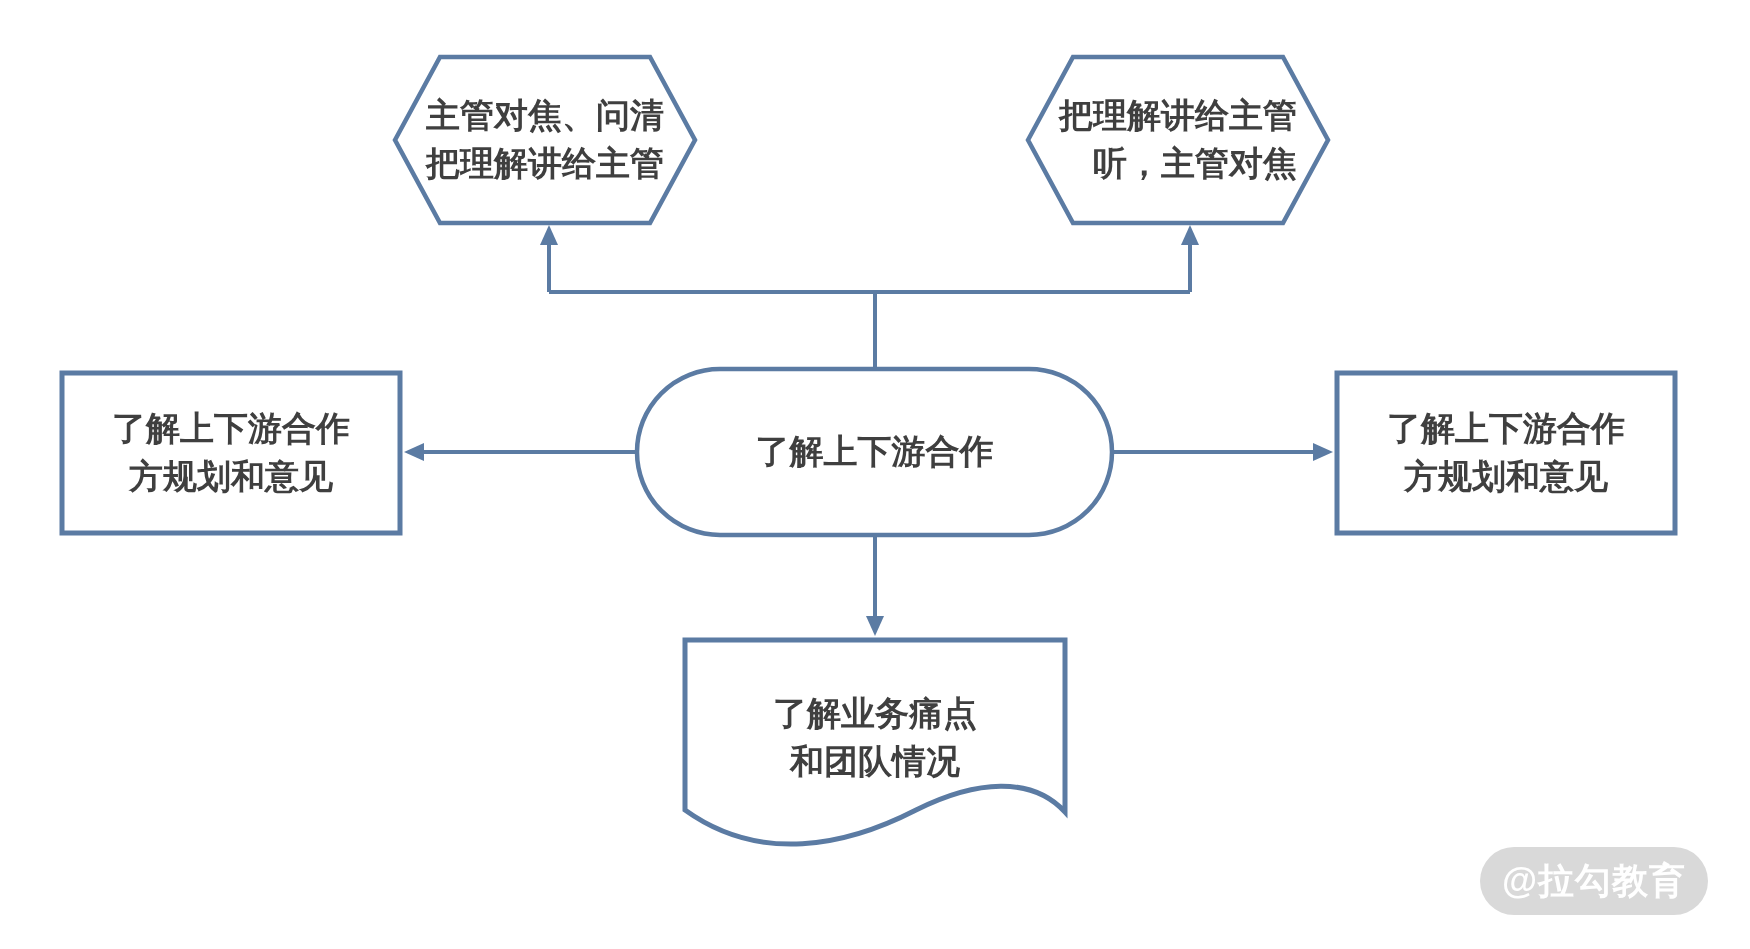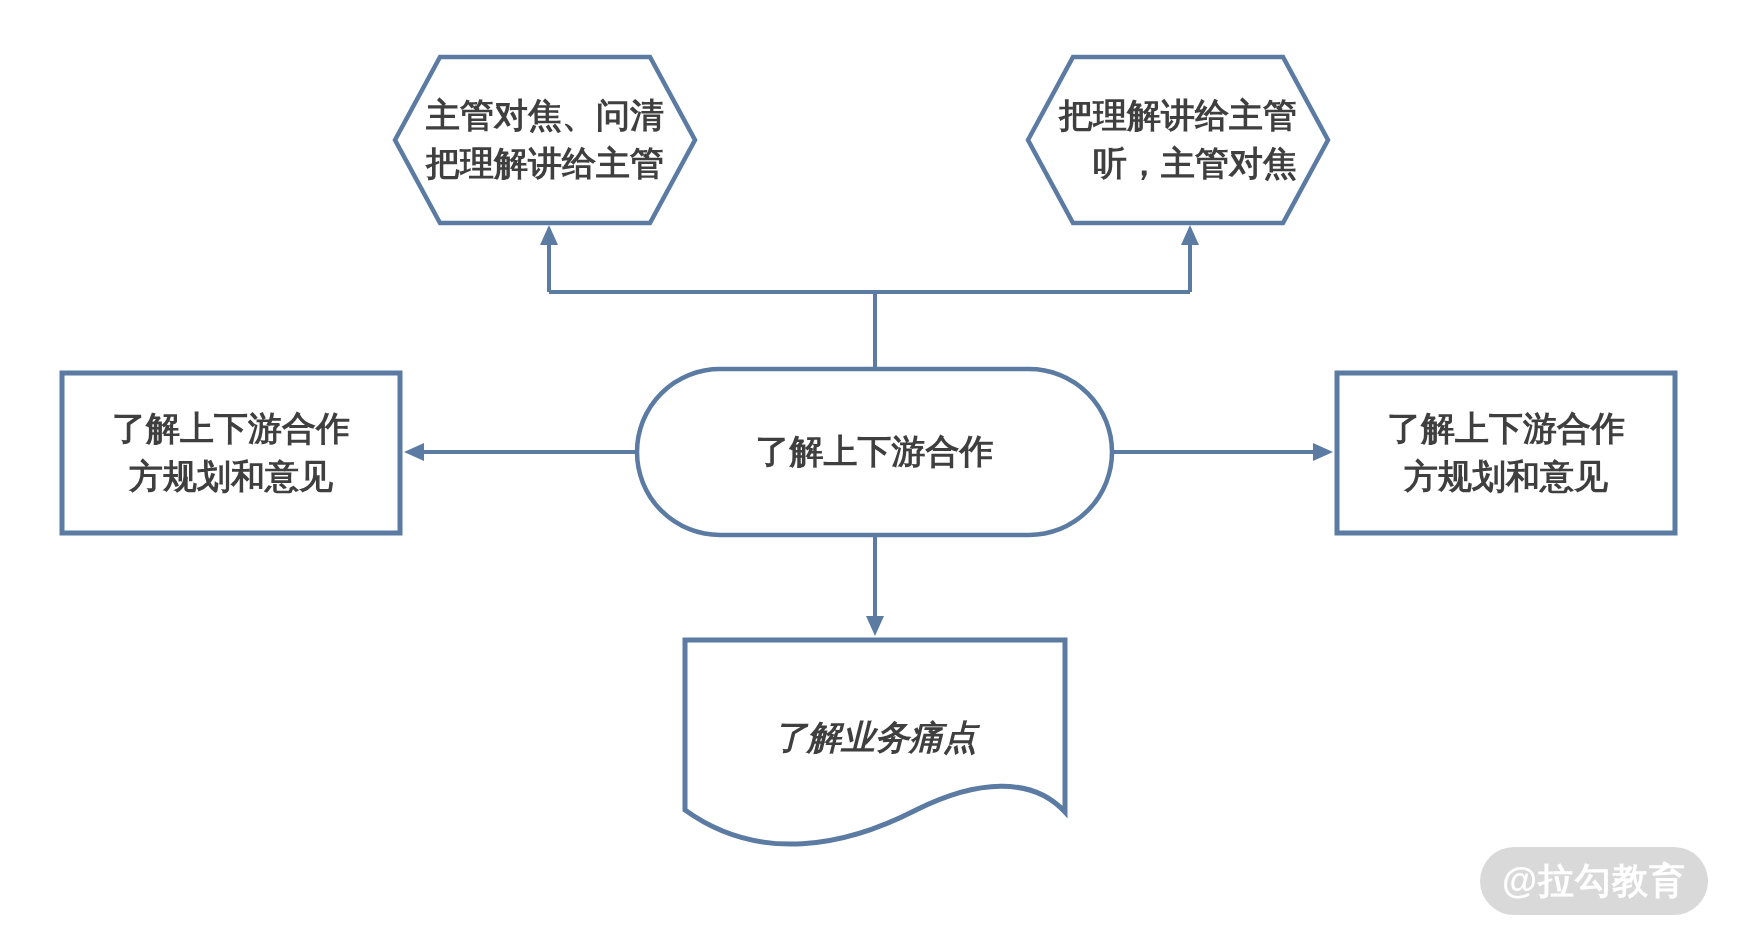--- a/index.html
+++ b/index.html
@@ -93,21 +93,22 @@
   <div class="node-label" style="left:62px;top:373px;width:338px;height:160px;">
     <span>了解上下游合作</span>
     <span>方规划和意见</span>
   </div>
 
   <div class="node-label" style="left:1337px;top:373px;width:338px;height:160px;">
     <span>了解上下游合作</span>
     <span>方规划和意见</span>
   </div>
 
-  <div class="node-label" style="left:685px;top:648px;width:380px;height:180px;font-style:italic;">
+  <div class="node-label" style="left:685px;top:648px;width:380px;height:180px;">
     <span>了解业务痛点</span>
+    <span>和团队情况</span>
   </div>
 
   <div class="watermark">
     <span>@拉勾教育</span>
   </div>
 
 </div>
 
 </body></html>

